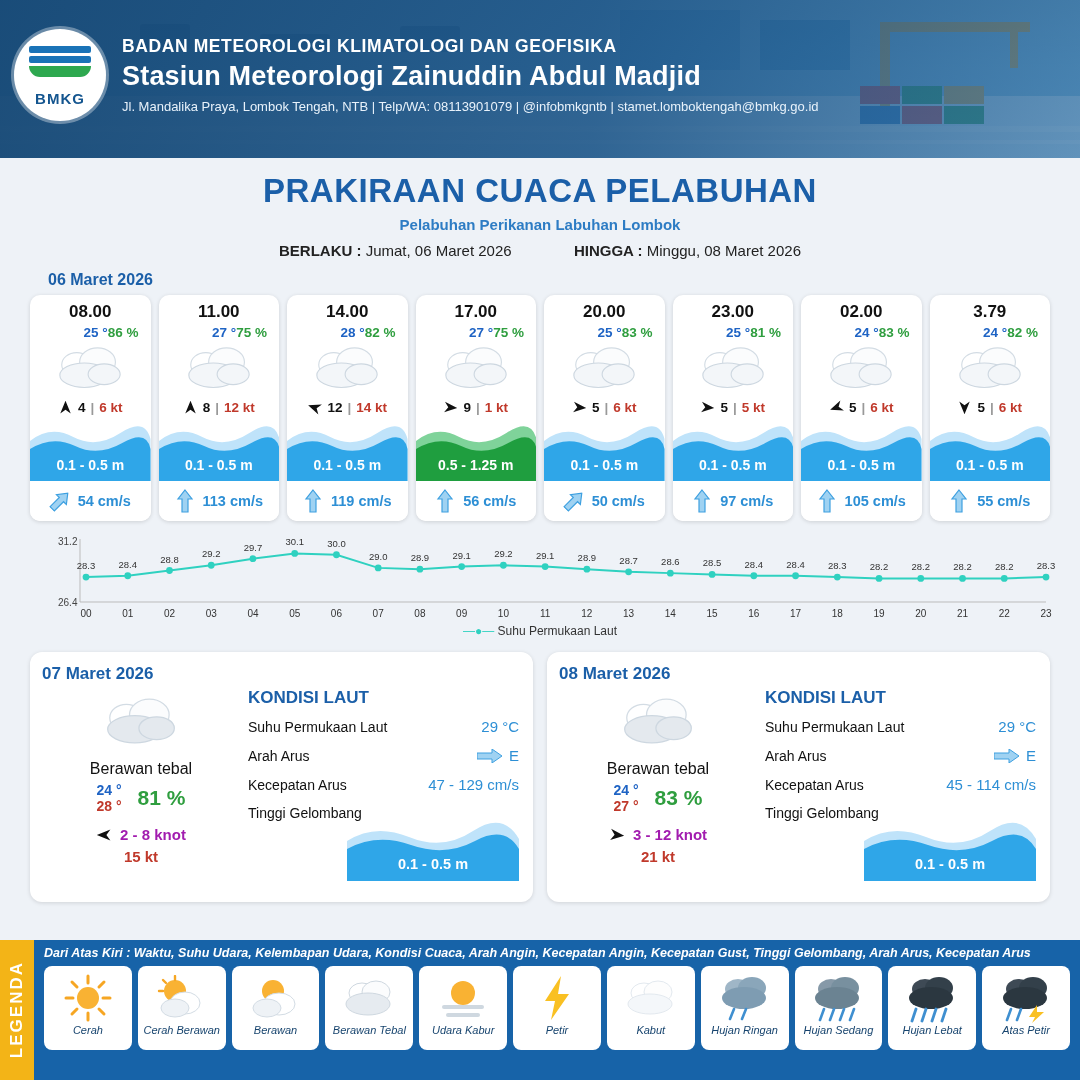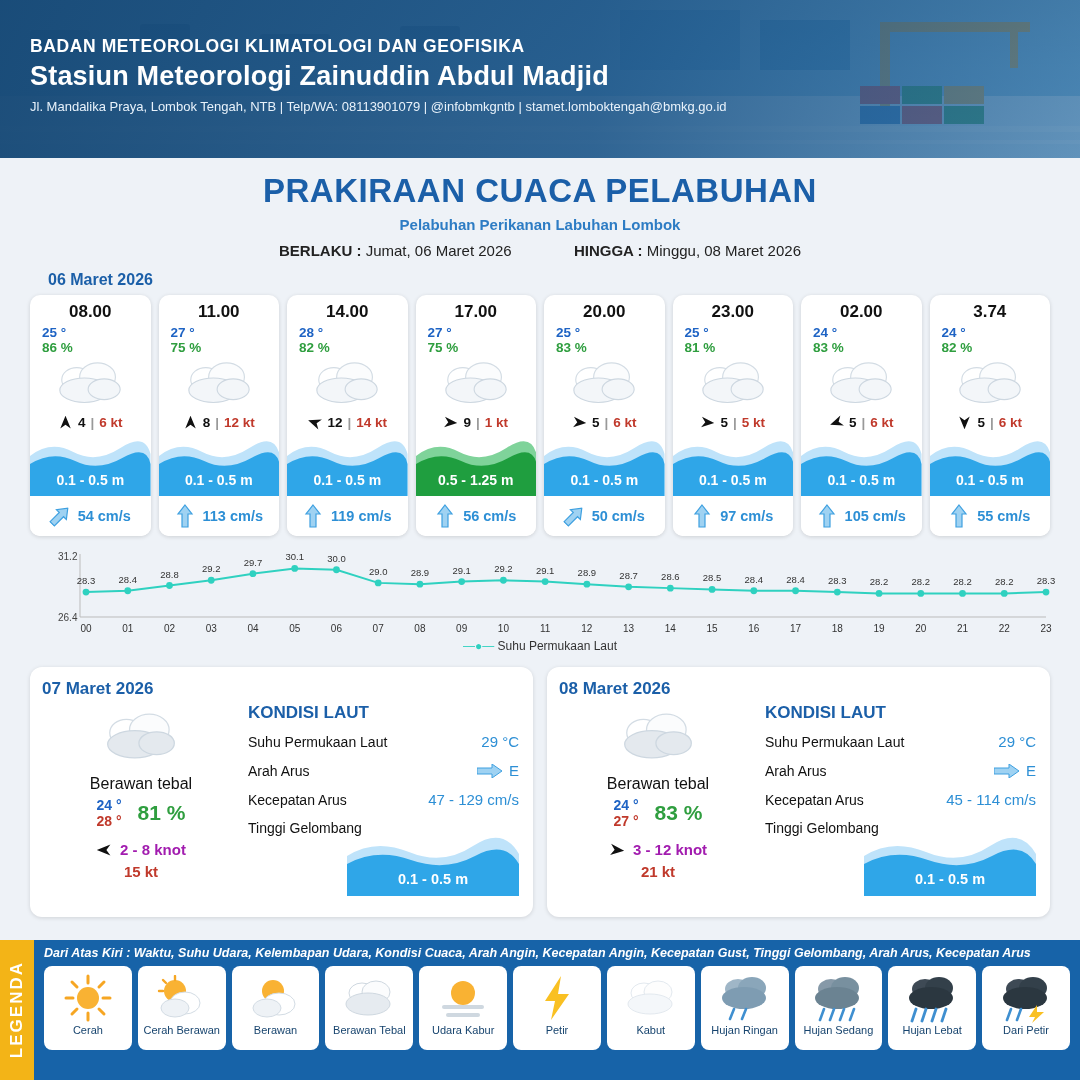--- a/index.html
+++ b/index.html
@@ -53,21 +53,21 @@
   .date-label { color:#1b5fa8; font-weight:bold; font-size:16px; margin:12px 0 6px 48px; }
 
   
   .cards { display:flex; gap:8px; padding:0 30px; }
   .card {
     width:128px; background:#ffffff; border-radius:10px;
     box-shadow:0 1px 4px rgba(0,0,0,0.14);
     overflow:hidden; position:relative;
   }
   .card-time { text-align:center; font-size:17px; font-weight:bold; color:#111; padding-top:7px;}
-  .card-th { display:flex; justify-content:flex-end; padding:3px 12px 0; font-size:13.5px; font-weight:bold;flex-direction:column;}
+  .card-th { display:flex; justify-content:flex-end; padding:3px 12px 0; font-size:13.5px; font-weight:bold;}
   .temp { color:#1e63c4; }
   .hum { color:#2f9e3f; }
   .card-icon { height:60px; display:flex; align-items:center; justify-content:center; }
   .card-wind { display:flex; align-items:center; justify-content:center; gap:5px; font-size:13.5px; font-weight:bold; padding-bottom:4px;}
   .wind-spd { color:#111; }
   .sep { color:#999; }
   .gust { color:#c0392b; }
   .wave-wrap { position:relative; height:62px; }
   .wave-svg { position:absolute; bottom:0; left:0; width:100%; height:62px; display:block;}
   .wave-label {
@@ -110,21 +110,21 @@
 
   
   .legend { position:absolute; left:0; right:0; bottom:0; height:140px; background:#1763a8; display:flex; }
   .legend-side {
     width:34px; background:#f3b417; color:#fff; font-weight:bold; font-size:17px;
     display:flex; align-items:center; justify-content:center; letter-spacing:2px;
   }
   .legend-side span { writing-mode:vertical-rl; transform:rotate(180deg); }
   .legend-body { flex:1; padding:6px 10px 0 10px; }
   .legend-note { color:#fff; font-size:12.5px; font-style:italic; font-weight:bold; margin-bottom:6px;}
-  .legend-items { display:flex; gap:6px; }
+  .legend-items { display:flex; gap:6px;font-style:italic; }
   .legend-item { flex:1; background:#fff; border-radius:8px; height:84px; display:flex; flex-direction:column; align-items:center; justify-content:flex-start; padding-top:6px;}
   .legend-ic { height:52px; display:flex; align-items:center; justify-content:center;}
   .legend-lbl { font-size:11px; color:#17446e; }
 </style>
 </head>
 <body>
 
 <div class="header">
   <svg class="port-bg" viewBox="0 0 1080 158" preserveAspectRatio="none">
     <rect x="0" y="0" width="1080" height="158" fill="#8fc0e0"></rect>
@@ -150,20 +150,28 @@
       <rect x="260" y="34" width="70" height="18" rx="3"></rect>
       <rect x="400" y="26" width="60" height="26" rx="3"></rect>
     </g>
     <g fill="#ffffff" opacity="0.35">
       <rect x="0" y="126" width="1080" height="6"></rect>
       <rect x="0" y="140" width="1080" height="4"></rect>
     </g>
   </svg>
   <div class="hdr-overlay"></div>
   <div class="hdr-content">
+    <div class="logo">
+      <div class="logo-graphic">
+        <div class="band b1"></div>
+          <div class="band b2"></div>
+          <div class="band b3"></div>
+      </div>
+      <div class="logo-text">BMKG</div>
+    </div>
     <div class="hdr-text">
       <div class="hdr-line1">BADAN METEOROLOGI KLIMATOLOGI DAN GEOFISIKA</div>
       <div class="hdr-line2">Stasiun Meteorologi Zainuddin Abdul Madjid</div>
       <div class="hdr-line3">Jl. Mandalika Praya, Lombok Tengah, NTB | Telp/WA: 08113901079 | @infobmkgntb | stamet.lomboktengah@bmkg.go.id</div>
     </div>
   </div>
 </div>
 
 <div class="title-area">
   <div class="title-main">PRAKIRAAN CUACA PELABUHAN</div>
@@ -426,21 +434,21 @@
       <div class="wave-label">0.1 - 0.5 m</div>
     </div>
     <div class="curr-row">
       <svg width="20" height="24" viewBox="0 0 20 24" style="transform:rotate(0deg)">
      <path d="M10 1 L17 10 L13 10 L13 23 L7 23 L7 10 L3 10 Z" fill="#9fd2f2" stroke="#3ea0e0" stroke-width="1.2"></path>
         </svg>
       <span class="curr-val">105 cm/s</span>
     </div>
     </div>
     <div class="card">
-    <div class="card-time">3.74</div>
+    <div class="card-time">3.79</div>
     <div class="card-th">
       <span class="temp">24 °</span>
       <span class="hum">82 %</span>
     </div>
     <div class="card-icon">
         <svg width="76" height="47.12" viewBox="0 0 80 50">
     <ellipse cx="26" cy="20" rx="16" ry="13" fill="#ffffff" stroke="#d3dce4" stroke-width="1.2"></ellipse>
     <ellipse cx="48" cy="17" rx="19" ry="15" fill="#fbfcfd" stroke="#d3dce4" stroke-width="1.2"></ellipse>
     <ellipse cx="34" cy="31" rx="26" ry="13" fill="#f3f6f9" stroke="#cdd7e0" stroke-width="1.2"></ellipse>
     <ellipse cx="55" cy="30" rx="17" ry="11" fill="#f3f6f9" stroke="#cdd7e0" stroke-width="1.2"></ellipse>
@@ -831,17 +839,17 @@
               <ellipse cx="20" cy="16" rx="13" ry="10" fill="#3e4a55"></ellipse>
               <ellipse cx="34" cy="15" rx="14" ry="11" fill="#33404a"></ellipse>
               <ellipse cx="26" cy="25" rx="22" ry="11" fill="#2b3740"></ellipse>
               <g stroke="#3f8fd0" stroke-width="2.6" stroke-linecap="round">
                 <line x1="12" y1="36" x2="8" y2="47"></line>
                 <line x1="22" y1="36" x2="18" y2="47"></line>
               </g>
               <path d="M38 32 L30 44 L36 44 L33 50 L45 39 L38 39 Z" fill="#f9c022"></path>
             </svg>
           </div>
-     <div class="legend-lbl">Dari Petir</div>
+     <div class="legend-lbl">Atas Petir</div>
         </div>
       </div>
   </div>
 </div>
 
 </body></html>

